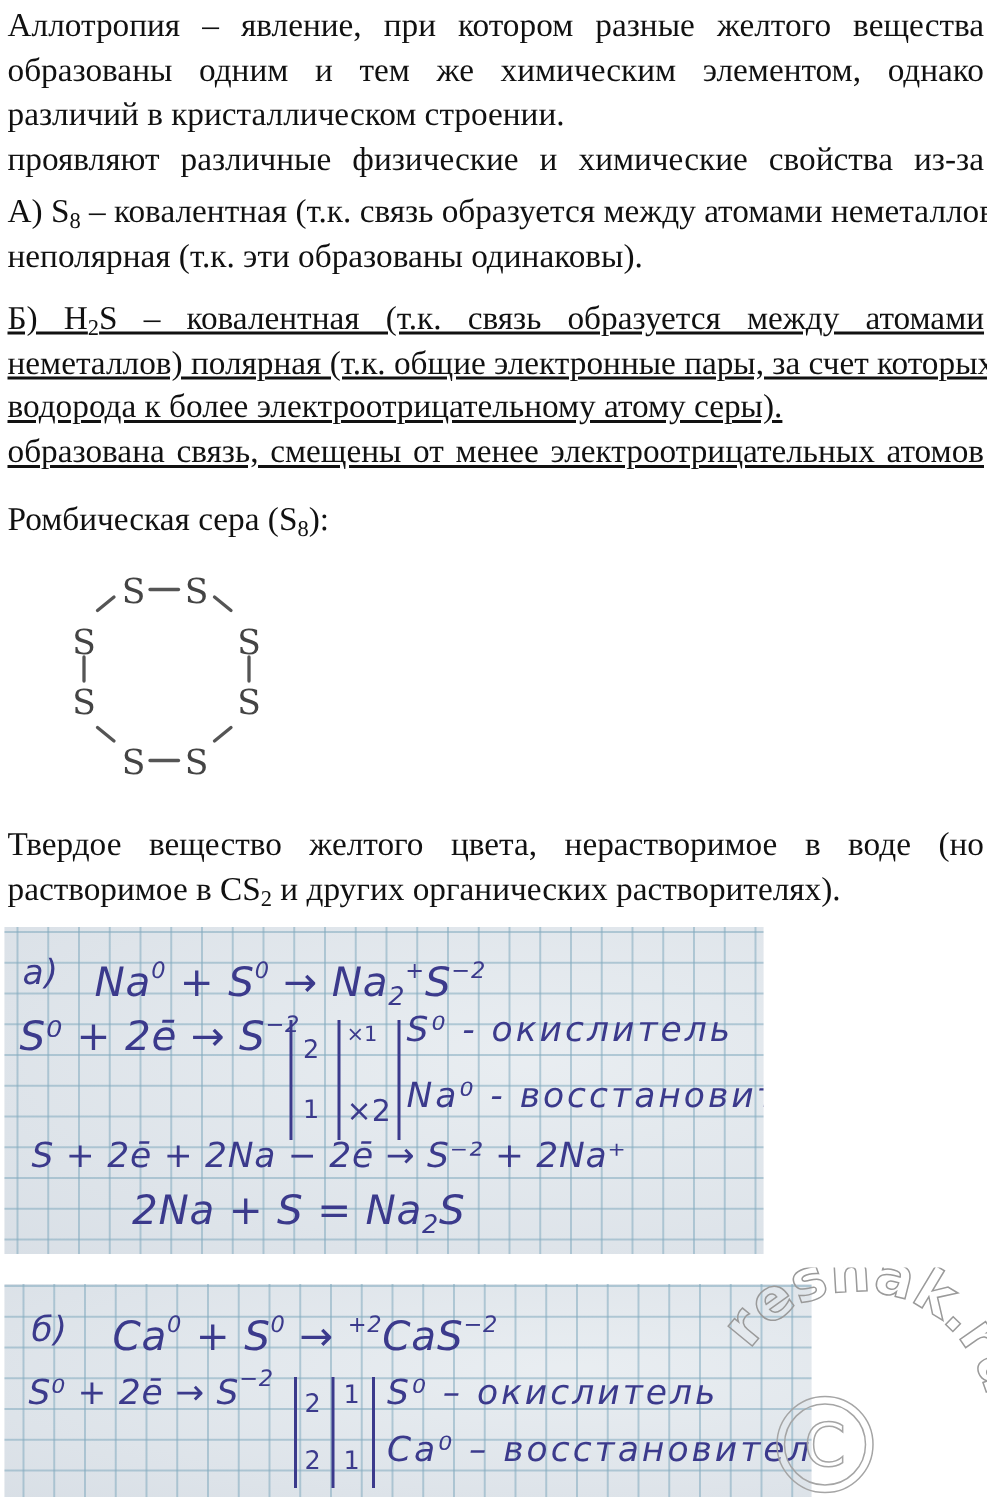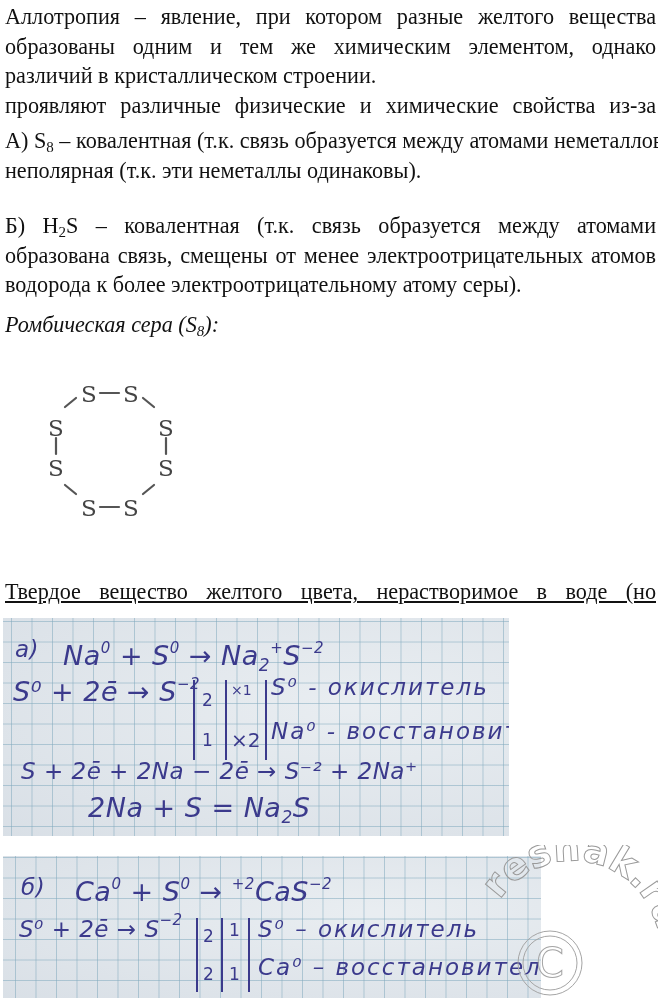--- a/index.html
+++ b/index.html
@@ -49,30 +49,31 @@
 
 <div class="para" style="top:2px;">
   <span class="line">Аллотропия – явление, при котором разные желтого вещества</span>
   <span class="line">образованы одним и тем же химическим элементом, однако</span>
   <span class="line last">различий в кристаллическом строении.</span>
   <span class="line">проявляют различные физические и химические свойства из-за</span>
 </div>
 
 <div class="para" style="top:126px;">
   <span class="line"><span>А) S</span><sub>8</sub><span> – ковалентная (т.к. связь образуется между атомами неметаллов)</span></span>
-  <span class="line last">неполярная (т.к. эти неметаллы одинаковы).</span>
+  <span class="line last">неполярная (т.к. эти образованы одинаковы).</span>
 </div>
 
-<div class="para" style="top:211px;">
+<div class="para" style="top:197px;text-decoration:underline;">
   <span class="line"><span>Б) H</span><sub>2</sub><span>S – ковалентная (т.к. связь образуется между атомами</span></span>
+  <span class="line">неметаллов) полярная (т.к. общие электронные пары, за счет которых</span>
+  <span class="line last">водорода к более электроотрицательному атому серы).</span>
   <span class="line">образована связь, смещены от менее электроотрицательных атомов</span>
-  <span class="line last">водорода к более электроотрицательному атому серы).</span>
 </div>
 
-<div class="para" style="top:310px;font-style:italic;">
+<div class="para" style="top:331px;">
   <span class="line last"><span>Ромбическая сера (S</span><sub>8</sub><span>):</span></span>
 </div>
 
 <svg id="diagram" viewBox="0 0 170 160" xmlns="http://www.w3.org/2000/svg">
   <g stroke="#555" stroke-width="2.2" stroke-linecap="round">
     <line x1="70" y1="23" x2="89" y2="23"></line>
     <line x1="113" y1="28" x2="124" y2="37"></line>
     <line x1="136" y1="68" x2="136" y2="84"></line>
     <line x1="124" y1="115" x2="113" y2="124"></line>
     <line x1="89" y1="137" x2="70" y2="137"></line>
@@ -85,22 +86,23 @@
     <text x="101" y="32">S</text>
     <text x="136" y="66">S</text>
     <text x="136" y="106">S</text>
     <text x="101" y="146">S</text>
     <text x="59" y="146">S</text>
     <text x="26" y="106">S</text>
     <text x="26" y="66">S</text>
   </g>
 </svg>
 
-<div class="para" style="top:577px;text-decoration:underline;">
+<div class="para" style="top:548px;">
   <span class="line">Твердое вещество желтого цвета, нерастворимое в воде (но</span>
+  <span class="line last"><span>растворимое в CS</span><sub>2</sub><span> и других органических растворителях).</span></span>
 </div>
 
 <div class="photo" id="photo-a">
   <div class="hw small" style="left:12px; top:18px;">а)</div>
   <div class="hw" style="left:60px; top:22px;">
     <span>Na</span><sup>0</sup>
     <span>+</span>
     <span>S</span><sup>0</sup>
     <span>→</span>
     <span>Na</span><sub>2</sub><sup>+</sup><span>S</span><sup>−2</sup>

